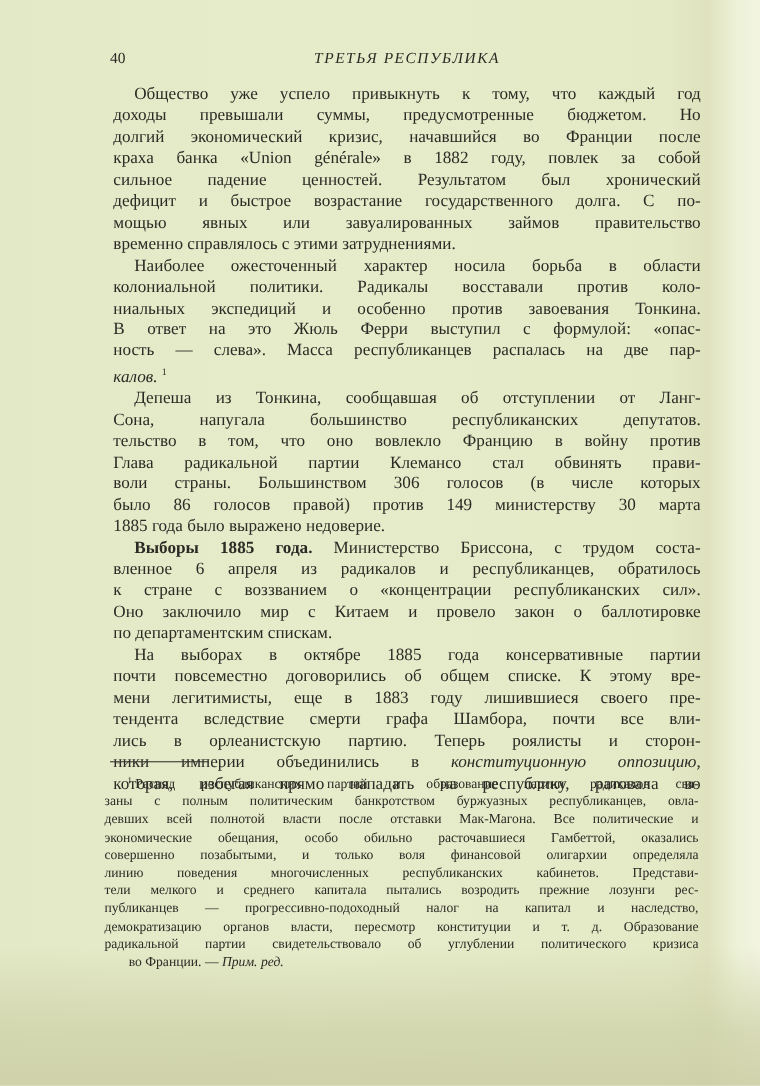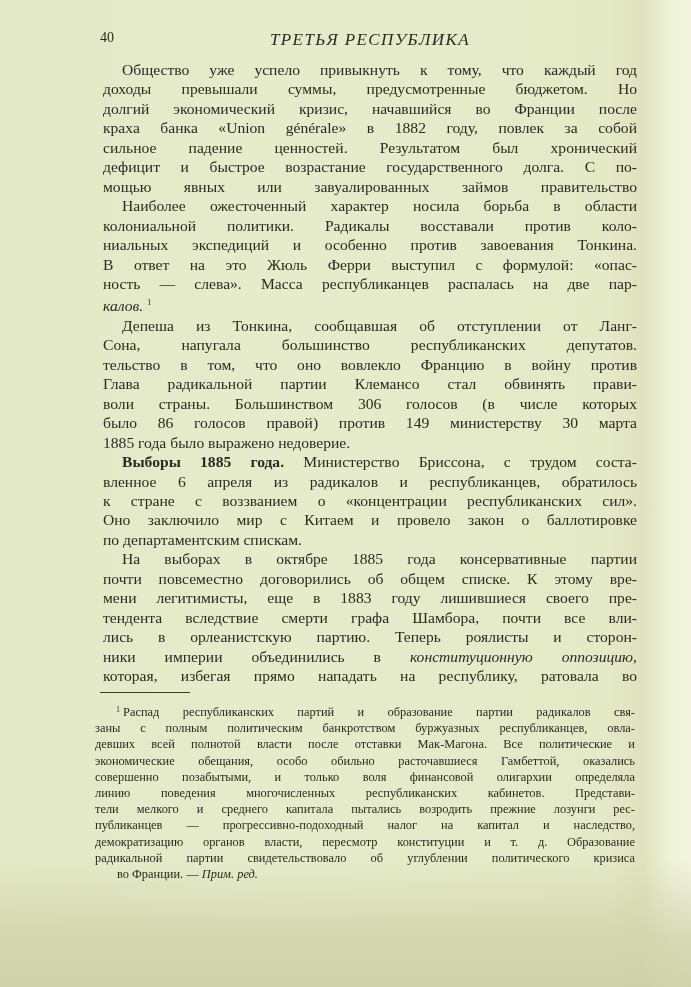--- a/index.html
+++ b/index.html
@@ -7,29 +7,29 @@
     width: 691px; height: 987px; overflow: hidden; position: relative;
     background: linear-gradient(90deg, #e3e8c6 0%, #e6ebca 40%, #e4e9c6 88%, #dfe2bd 93%, #eef2d8 97%, #f2f4e0 100%);
     font-family: "Liberation Serif", "DejaVu Serif", serif;
     color: #2b2a24;
   }
   .bottom-fade {
     position: absolute; left: 0; right: 0; top: 860px; height: 127px;
     background: linear-gradient(180deg, rgba(214,218,176,0) 0%, rgba(206,210,168,0.75) 60%, rgba(204,207,166,0.9) 100%);
   }
   .page {
-    position: absolute; left: 103px; top: 28px; width: 534px;
+    position: absolute; left: 103px; top: 44px; width: 534px;
   }
   .running-head {
     position: relative; height: 24px; font-size: 14px;
   }
   .page-number { position: absolute; left: -3px; top: 2px; font-size: 14px; }
   .head-title {
     position: absolute; left: 0; right: 0; top: 2px; text-align: center;
-    font-style: italic; letter-spacing: 1.4px; font-size: 17px;
+    font-style: italic; letter-spacing: 1.4px; font-size: 14px;
   }
   .body-text {
     margin-top: 8px; font-size: 15.6px; line-height: 19.45px;
     text-align: justify; font-family: Liberation Serif, serif;
   }
   .body-text .line { display: block; text-align: justify; text-align-last: justify; white-space: nowrap; }
   .body-text .line.last { text-align-last: left; }
   .body-text .line.indent { padding-left: 19px; }
   .it { font-style: italic; }
   .b { font-weight: bold; }
@@ -58,20 +58,21 @@
   </div>
 
   <div class="body-text">
     <span class="line indent">Общество уже успело привыкнуть к тому, что каждый год</span>
     <span class="line">доходы превышали суммы, предусмотренные бюджетом. Но</span>
     <span class="line">долгий экономический кризис, начавшийся во Франции после</span>
     <span class="line">краха банка «Union générale» в 1882 году, повлек за собой</span>
     <span class="line">сильное падение ценностей. Результатом был хронический</span>
     <span class="line">дефицит и быстрое возрастание государственного долга. С по-</span>
     <span class="line">мощью явных или завуалированных займов правительство</span>
+    <span class="line last">временно справлялось с этими затруднениями.</span>
 
     <span class="line indent">Наиболее ожесточенный характер носила борьба в области</span>
     <span class="line">колониальной политики. Радикалы восставали против коло-</span>
     <span class="line">ниальных экспедиций и особенно против завоевания Тонкина.</span>
     <span class="line">В ответ на это Жюль Ферри выступил с формулой: «опас-</span>
     <span class="line">ность — слева». Масса республиканцев распалась на две пар-</span>
     <span class="line last"><span class="it">калов.</span> <sup>1</sup></span>
 
     <span class="line indent">Депеша из Тонкина, сообщавшая об отступлении от Ланг-</span>
     <span class="line">Сона, напугала большинство республиканских депутатов.</span>

